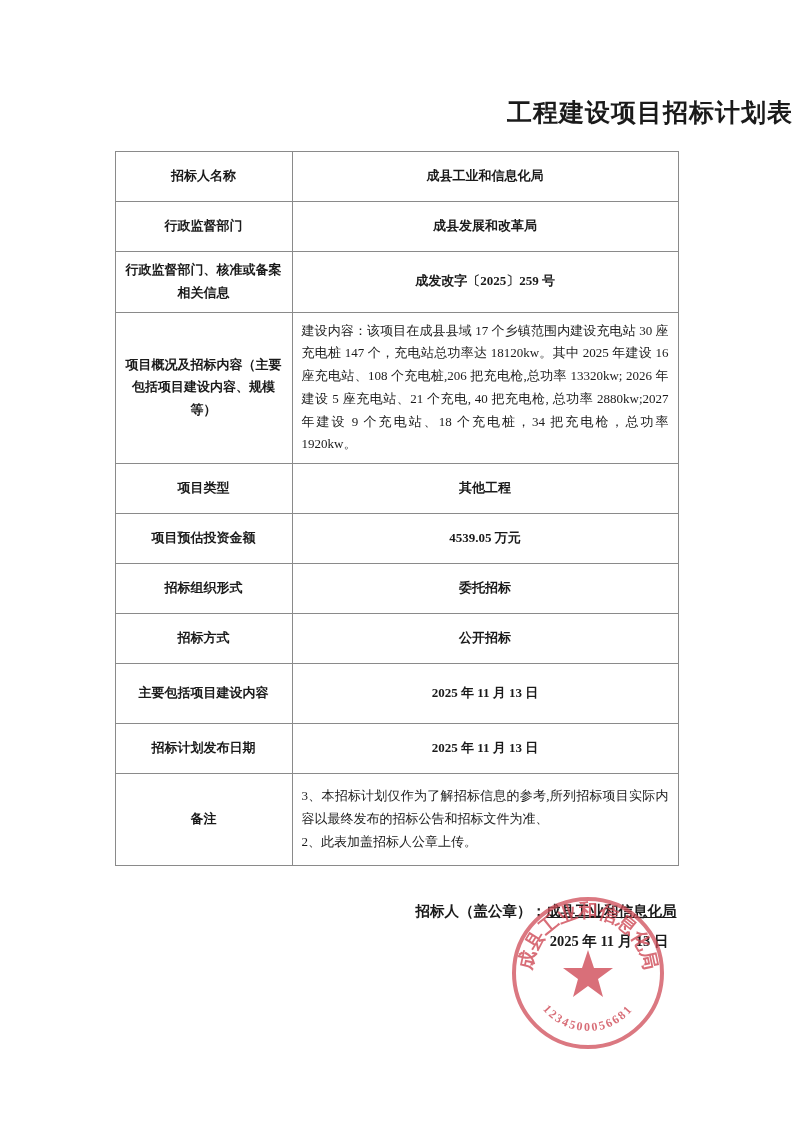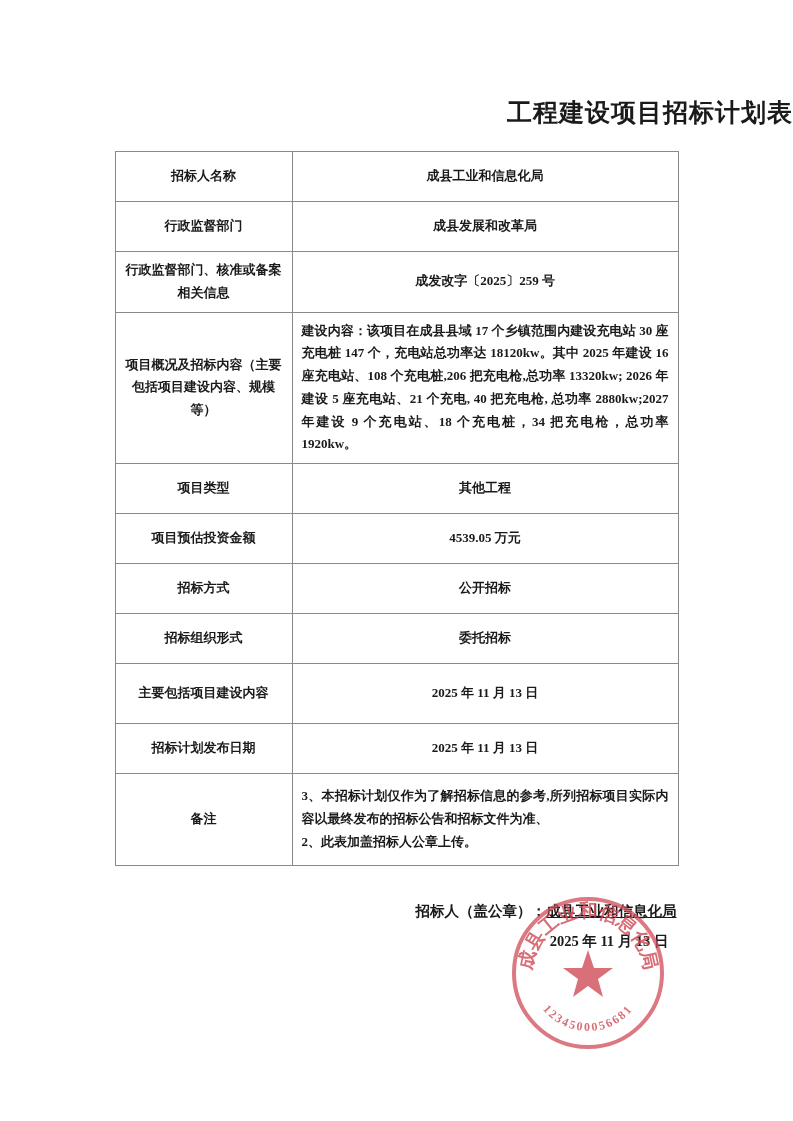--- a/index.html
+++ b/index.html
@@ -53,21 +53,21 @@
     font-size: 13.5px;
     padding: 7px 6px;
   }
   td.value {
     text-align: center;
     font-weight: bold;
   }
   td.value-left {
     text-align: justify;
     text-align-last: left;
-    font-weight: bold;
+    font-weight: normal;
     line-height: 1.95;
     padding: 9px 10px;
   }
   .row-h1 { height: 50px; }
   .row-tall { height: 150px; }
   .row-note { height: 92px; }
   .row-two { height: 60px; }
 
   .label-2line {
     line-height: 1.7;
@@ -140,26 +140,26 @@
         </tr>
         <tr class="row-h1">
           <td class="label">项目类型</td>
           <td class="value">其他工程</td>
         </tr>
         <tr class="row-h1">
           <td class="label">项目预估投资金额</td>
           <td class="value">4539.05 万元</td>
         </tr>
         <tr class="row-h1">
+          <td class="label">招标组织形式</td>
+          <td class="value">委托招标</td>
+        </tr>
+        <tr class="row-h1">
           <td class="label">招标方式</td>
           <td class="value">公开招标</td>
-        </tr>
-        <tr class="row-h1">
-          <td class="label">招标组织形式</td>
-          <td class="value">委托招标</td>
         </tr>
         <tr class="row-two">
           <td class="label label-2line">主要包括项目建设内容</td>
           <td class="value">2025 年 11 月 13 日</td>
         </tr>
         <tr class="row-h1">
           <td class="label">招标计划发布日期</td>
           <td class="value">2025 年 11 月 13 日</td>
         </tr>
         <tr class="row-note">

